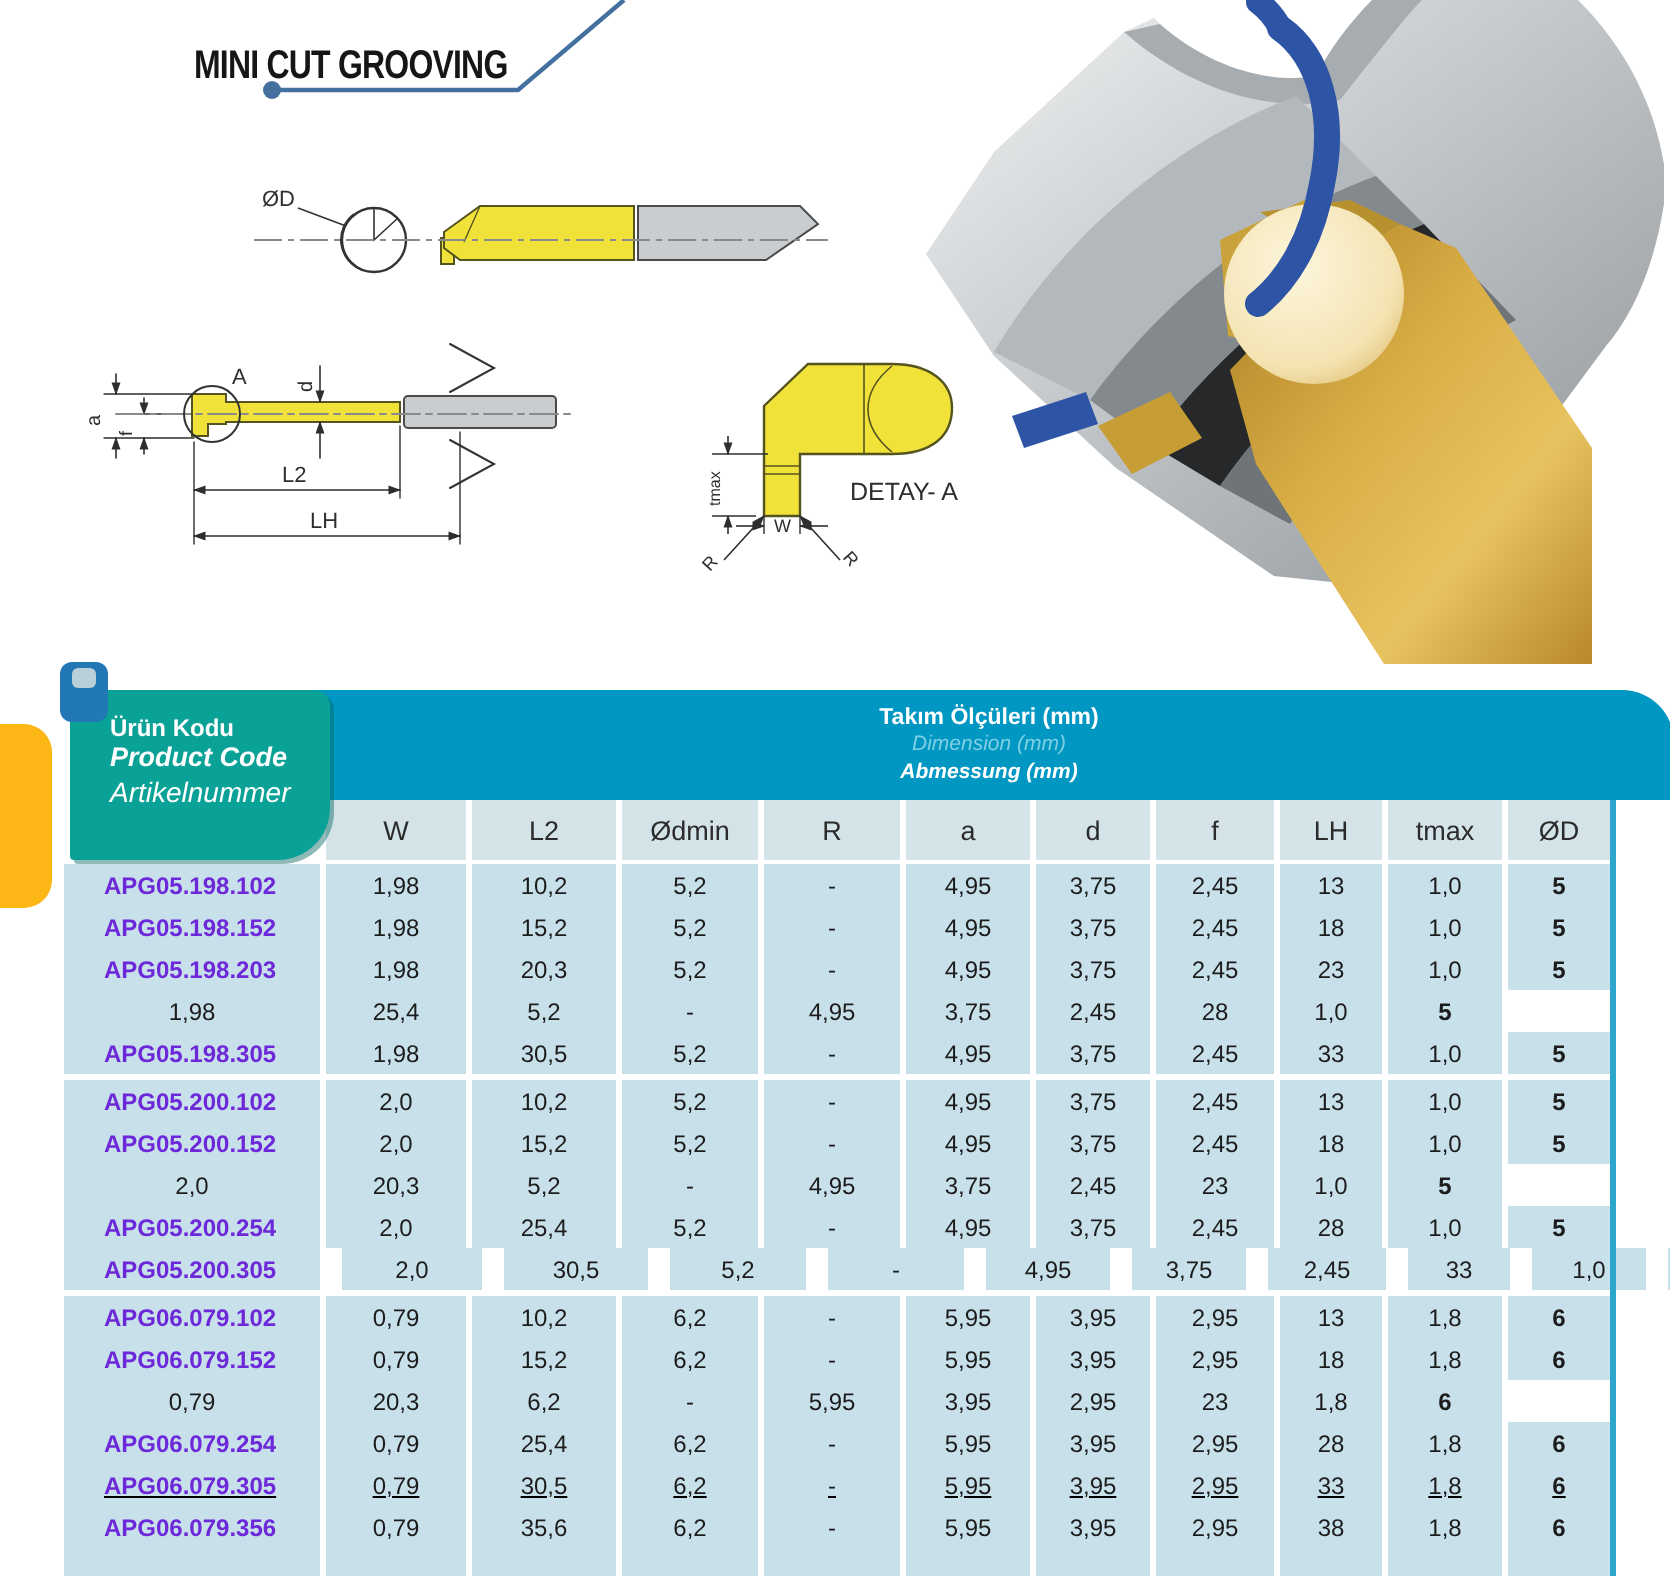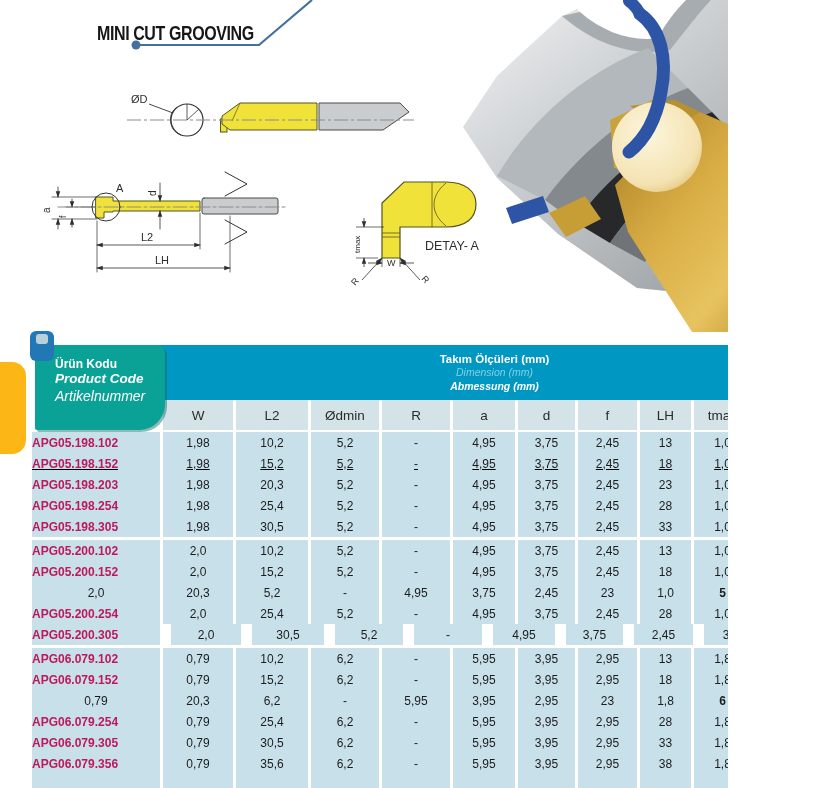--- a/index.html
+++ b/index.html
@@ -1,16 +1,16 @@
 <!DOCTYPE html>
 <html><head>
 <meta charset="utf-8">
 <style>
   html,body{margin:0;padding:0;background:#fff;}
-  #page{position:relative;width:728px;height:788px;background:#fff;overflow:hidden;
+  #page{position:relative;width:835px;height:788px;background:#fff;overflow:hidden;
         font-family:"Liberation Sans",sans-serif;}
 
   
   .title{position:absolute;left:97px;top:22px;font-size:20px;font-weight:bold;color:#161616;
          letter-spacing:-0.5px;white-space:nowrap;transform:scaleX(.8);transform-origin:left center;}
   #title-line{position:absolute;left:0;top:0;}
 
   
   #drawing-svg{position:absolute;left:20px;top:80px;}
   #render-svg{position:absolute;left:450px;top:0;}
@@ -40,21 +40,21 @@
 
   .grid-row{display:grid;column-gap:3px;}
   .subheader{position:absolute;left:0;top:65px;width:773px;}
   .subheader .hcell{height:30px;background:#d3e3e8;font-size:13.5px;color:#2b2b2b;
                     display:flex;align-items:center;justify-content:center;}
   .subheader .spacer{background:transparent;}
   .rows{position:absolute;left:0;top:97px;width:773px;}
   .row{display:grid;column-gap:3px;height:21px;}
   .row.group-start{margin-top:3px;}
   .cell{background:#c8e0ea;font-size:12px;color:#1c1c1c;display:flex;align-items:center;justify-content:center;}
-  .cell.code{justify-content:flex-start;font-weight:bold;color:#be185d;box-sizing:border-box;}
+  .cell.code{justify-content:flex-start;padding-left:20px;font-weight:bold;color:#6d28d9;box-sizing:border-box;}
   .cell.boldv{font-weight:bold;}
   .filler .cell{height:16px;}
 </style>
 </head>
 <body>
 <div id="page">
 
   <svg id="title-line" width="360" height="60">
     <circle cx="136" cy="45" r="4.5" fill="#44709f"></circle>
     <polyline points="136,45 259,45 312,0" fill="none" stroke="#44709f" stroke-width="2.2"></polyline>
@@ -225,21 +225,21 @@
           <div class="cell val">10,2</div>
           <div class="cell val">5,2</div>
           <div class="cell val">-</div>
           <div class="cell val">4,95</div>
           <div class="cell val">3,75</div>
           <div class="cell val">2,45</div>
           <div class="cell val">13</div>
           <div class="cell val">1,0</div>
           <div class="cell val boldv">5</div>
         </div>
-        <div class="row" style="grid-template-columns: 128px 70px 72px 68px 68px 62px 57px 59px 51px 57px 51px; text-decoration: underline;">
+        <div class="row" style="grid-template-columns: 128px 70px 72px 68px 68px 62px 57px 59px 51px 57px 51px;">
           <div class="cell code">APG05.198.152</div>
           <div class="cell val">1,98</div>
           <div class="cell val">15,2</div>
           <div class="cell val">5,2</div>
           <div class="cell val">-</div>
           <div class="cell val">4,95</div>
           <div class="cell val">3,75</div>
           <div class="cell val">2,45</div>
           <div class="cell val">18</div>
           <div class="cell val">1,0</div>
@@ -252,21 +252,20 @@
           <div class="cell val">5,2</div>
           <div class="cell val">-</div>
           <div class="cell val">4,95</div>
           <div class="cell val">3,75</div>
           <div class="cell val">2,45</div>
           <div class="cell val">23</div>
           <div class="cell val">1,0</div>
           <div class="cell val boldv">5</div>
         </div>
         <div class="row" style="grid-template-columns: 128px 70px 72px 68px 68px 62px 57px 59px 51px 57px 51px;">
-          <div class="cell code">APG05.198.254</div>
           <div class="cell val">1,98</div>
           <div class="cell val">25,4</div>
           <div class="cell val">5,2</div>
           <div class="cell val">-</div>
           <div class="cell val">4,95</div>
           <div class="cell val">3,75</div>
           <div class="cell val">2,45</div>
           <div class="cell val">28</div>
           <div class="cell val">1,0</div>
           <div class="cell val boldv">5</div>
@@ -392,21 +391,21 @@
           <div class="cell val">25,4</div>
           <div class="cell val">6,2</div>
           <div class="cell val">-</div>
           <div class="cell val">5,95</div>
           <div class="cell val">3,95</div>
           <div class="cell val">2,95</div>
           <div class="cell val">28</div>
           <div class="cell val">1,8</div>
           <div class="cell val boldv">6</div>
         </div>
-        <div class="row" style="grid-template-columns: 128px 70px 72px 68px 68px 62px 57px 59px 51px 57px 51px;">
+        <div class="row" style="grid-template-columns: 128px 70px 72px 68px 68px 62px 57px 59px 51px 57px 51px; text-decoration: underline;">
           <div class="cell code">APG06.079.305</div>
           <div class="cell val">0,79</div>
           <div class="cell val">30,5</div>
           <div class="cell val">6,2</div>
           <div class="cell val">-</div>
           <div class="cell val">5,95</div>
           <div class="cell val">3,95</div>
           <div class="cell val">2,95</div>
           <div class="cell val">33</div>
           <div class="cell val">1,8</div>

